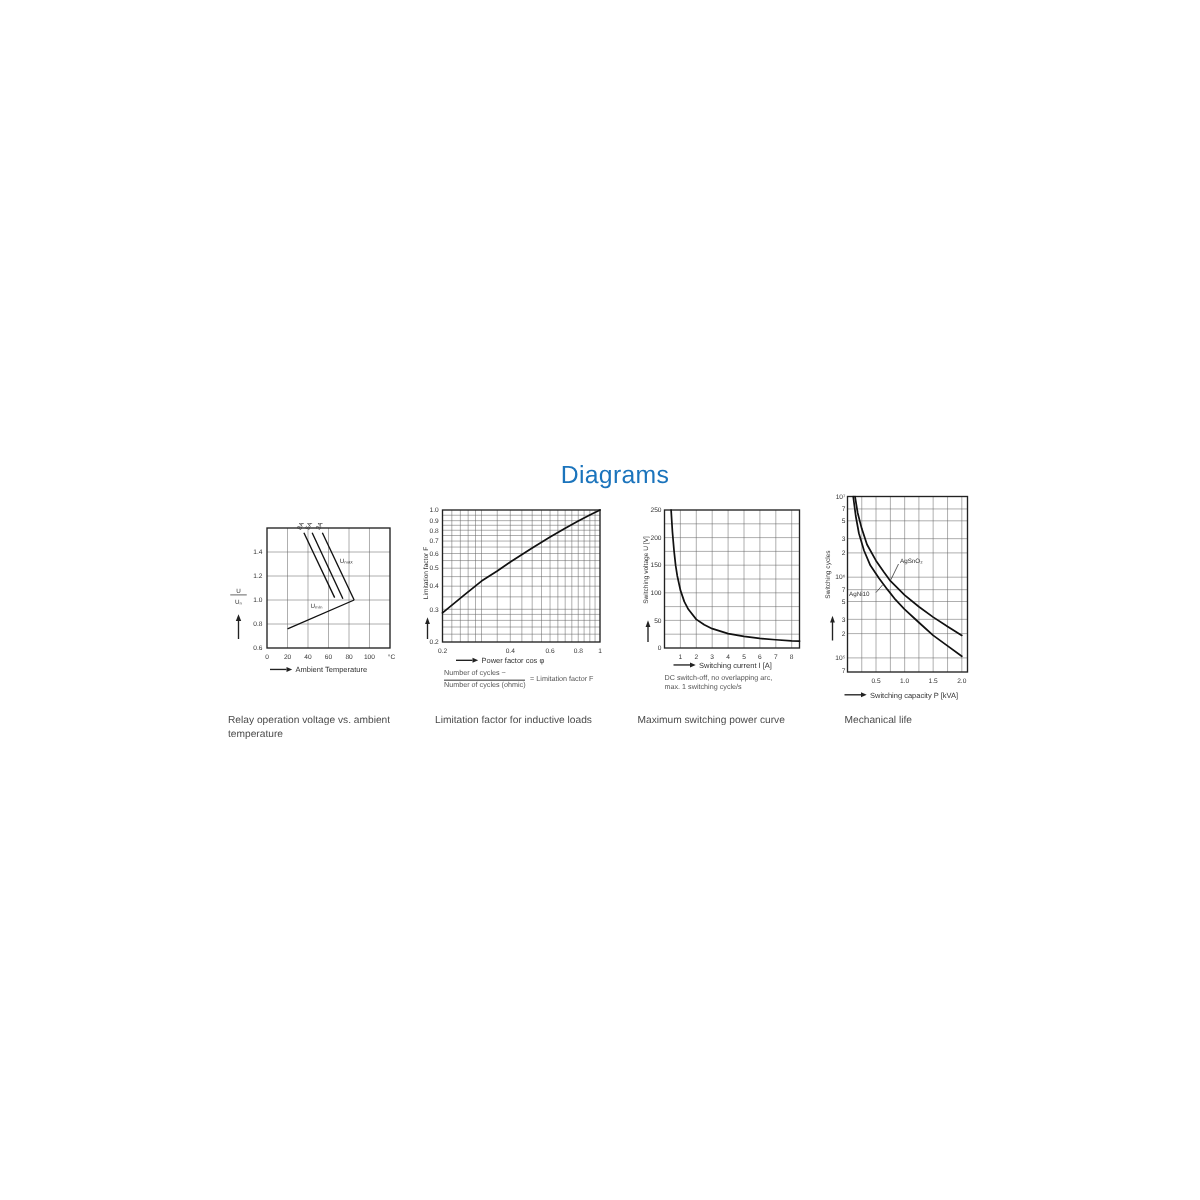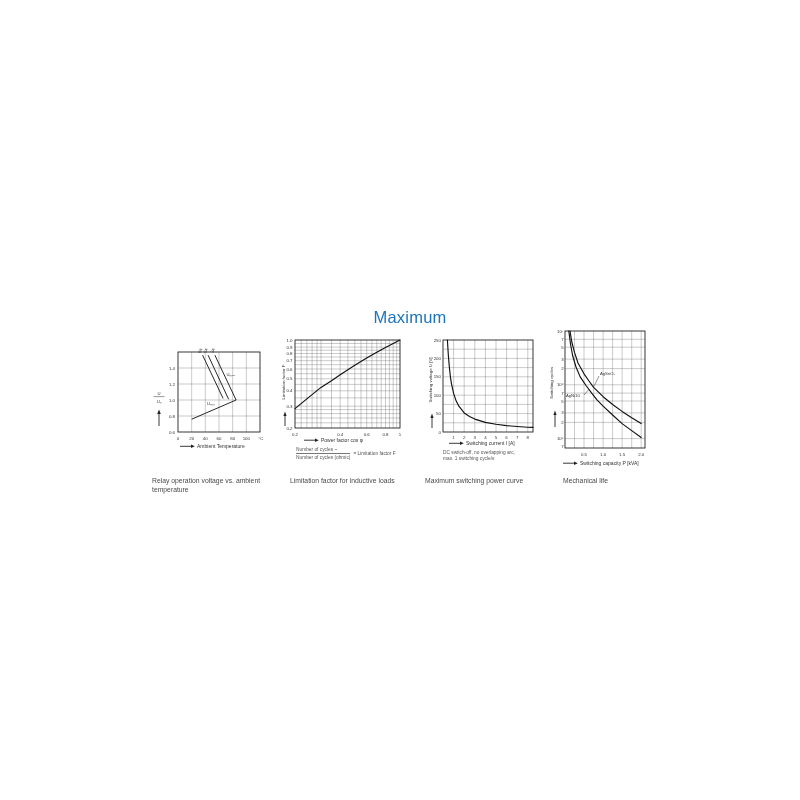--- a/index.html
+++ b/index.html
@@ -26,21 +26,21 @@
   .frac{display:inline-flex;flex-direction:column;}
   .frac .num{border-bottom:.8px solid #777;padding-bottom:1px;}
   .frac .den{padding-top:1px;}
   .res{margin-left:3px;}
 </style>
 </head>
 <body>
 
 <div id="page">
 
-  <div id="title" class="abs">Maximum</div>
+  <div id="title" class="abs">Diagrams</div>
 
   <svg class="abs" style="left:150px;top:338px;" width="122" height="116" viewBox="0 0 122 116">
     <g class="grid">
       <path d="M41.67 14V94M55.33 14V94M69 14V94M82.67 14V94M96.33 14V94"></path>
       <path d="M28 30H110M28 46H110M28 62H110M28 78H110"></path>
     </g>
     <rect class="frame" x="28" y="14" width="82" height="80"></rect>
     <line class="thin" x1="41.7" y1="81.2" x2="86.1" y2="62"></line>
     <line class="thin" x1="52.6" y1="17.2" x2="73.1" y2="60.4"></line>
     <line class="thin" x1="58.1" y1="17.2" x2="78.6" y2="61.2"></line>

